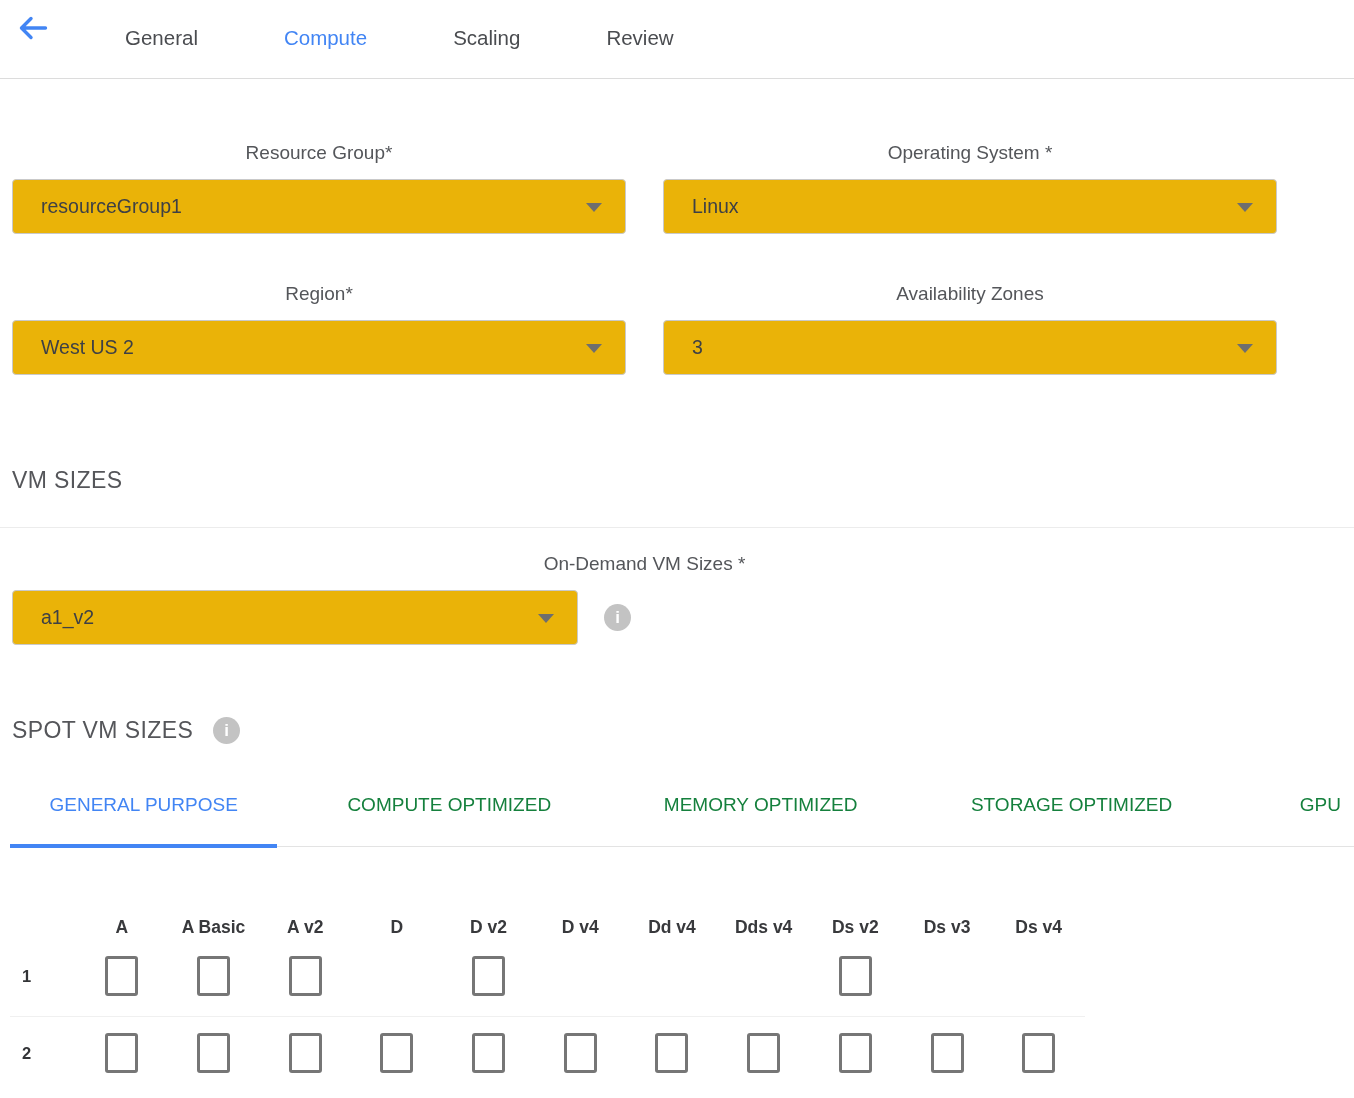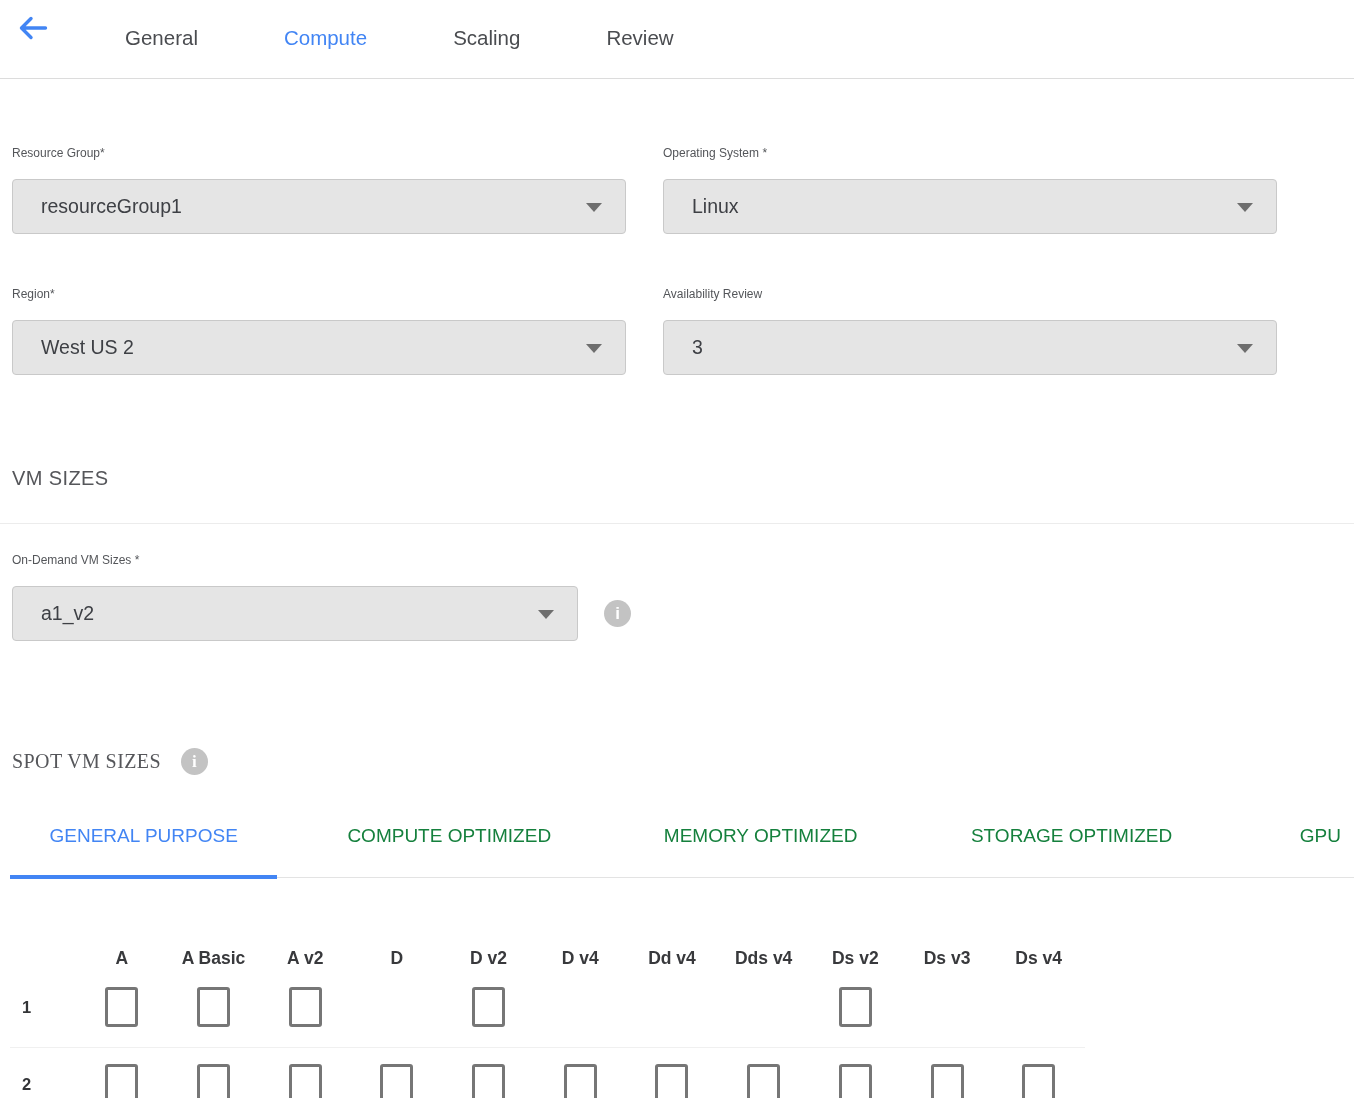--- a/index.html
+++ b/index.html
@@ -16,39 +16,39 @@
   .nav-tabs { position:absolute; left:125px; top:25px; display:flex; gap:86px; }
   .nav-tab { font-size:20.5px; line-height:26px; color:#4a4c50; cursor:pointer; background:none; border:none; padding:0;
     font-family:"Liberation Sans", sans-serif; }
   .nav-tab.active { color:#4285F4; }
 
   
   .main { padding:0 77px 0 12px; }
 
   .form-grid { display:grid; grid-template-columns:614px 614px; column-gap:37px; margin-top:64px; }
   .field.row2 { margin-top:50px; }
-  .field-label { font-size:12px; line-height:20px; color:#54565a; margin-bottom:16px; }
-  .select { position:relative; height:55px; border:1px solid #c9c9c9; border-radius:4px; background:#e5e5e5;
+  .field-label { font-size:19px; line-height:20px; color:#54565a; margin-bottom:16px;text-align:center; }
+  .select { position:relative; height:55px; border:1px solid #c9c9c9; border-radius:4px; background:#eab308;
     display:flex; align-items:center; padding-left:28px; cursor:pointer; }
   .select-value { font-size:19.5px; color:#3e4045; }
   .caret { position:absolute; right:23px; top:50%; margin-top:-4px; width:0; height:0;
     border-left:8px solid transparent; border-right:8px solid transparent; border-top:9px solid #6e6e6e; }
 
-  .section-title { font-size:20px; letter-spacing:0.4px; color:#55565a; }
+  .section-title { font-size:23px; letter-spacing:0.4px; color:#55565a; }
   .vm-sizes-title { margin-top:92px; }
   .section-divider { border:none; border-top:1px solid #ececec; margin:33px -77px 0 -12px; }
 
   .on-demand-label { margin-top:26px; }
   .select-row { display:flex; align-items:center; margin-top:16px; }
   .select-row .select { width:566px; }
   .info-icon { width:27px; height:27px; border-radius:50%; background:#c3c3c3; flex:0 0 auto;
     display:flex; align-items:center; justify-content:center; color:#ffffff; font-size:17px; font-weight:bold; cursor:pointer; }
   .on-demand-info { margin-left:26px; }
 
-  .spot-title-row { margin-top:107px; display:flex; align-items:center; gap:20px;font-family:Liberation Serif, serif; }
+  .spot-title-row { margin-top:72px; display:flex; align-items:center; gap:20px; }
 
   
   .spot-tabs { display:flex; margin:48px -77px 0 -2px; border-bottom:1px solid #e3e3e3;gap:32px; }
   .spot-tab { position:relative; display:flex; align-items:flex-start; justify-content:center;
     font-size:19px; line-height:24px; color:#15803d; padding-bottom:29px; cursor:pointer;
     background:none; border:none; font-family:"Liberation Sans", sans-serif; }
   .spot-tab:nth-child(1){ width:298px; }
   .spot-tab:nth-child(2){ width:312px; }
   .spot-tab:nth-child(3){ width:311px; }
   .spot-tab:nth-child(4){ width:311px; }
@@ -105,21 +105,21 @@
       </div>
     </div>
     <div class="field row2">
       <div class="field-label">Region*</div>
       <div class="select">
         <span class="select-value">West US 2</span>
         <span class="caret"></span>
       </div>
     </div>
     <div class="field row2">
-      <div class="field-label">Availability Review</div>
+      <div class="field-label">Availability Zones</div>
       <div class="select">
         <span class="select-value">3</span>
         <span class="caret"></span>
       </div>
     </div>
   </div>
 
   <div class="section-title vm-sizes-title">VM SIZES</div>
   <hr class="section-divider">
 

